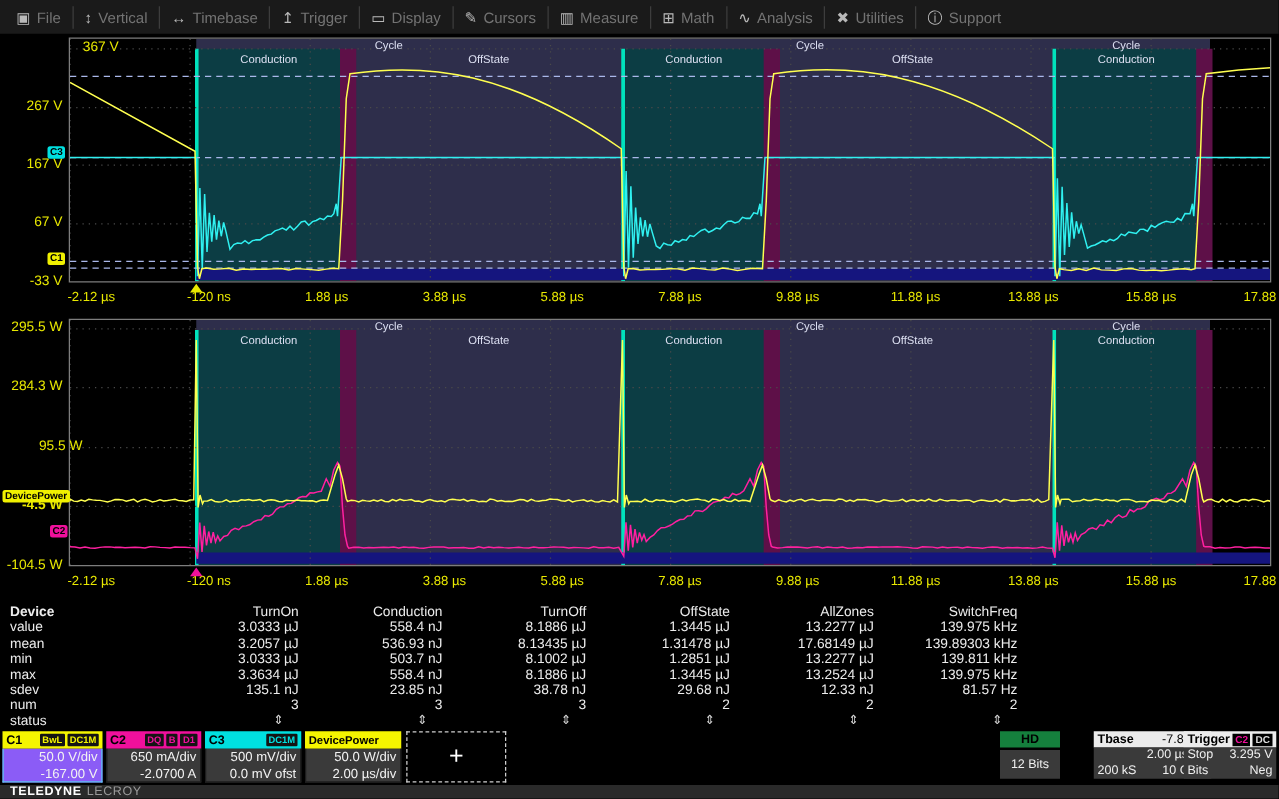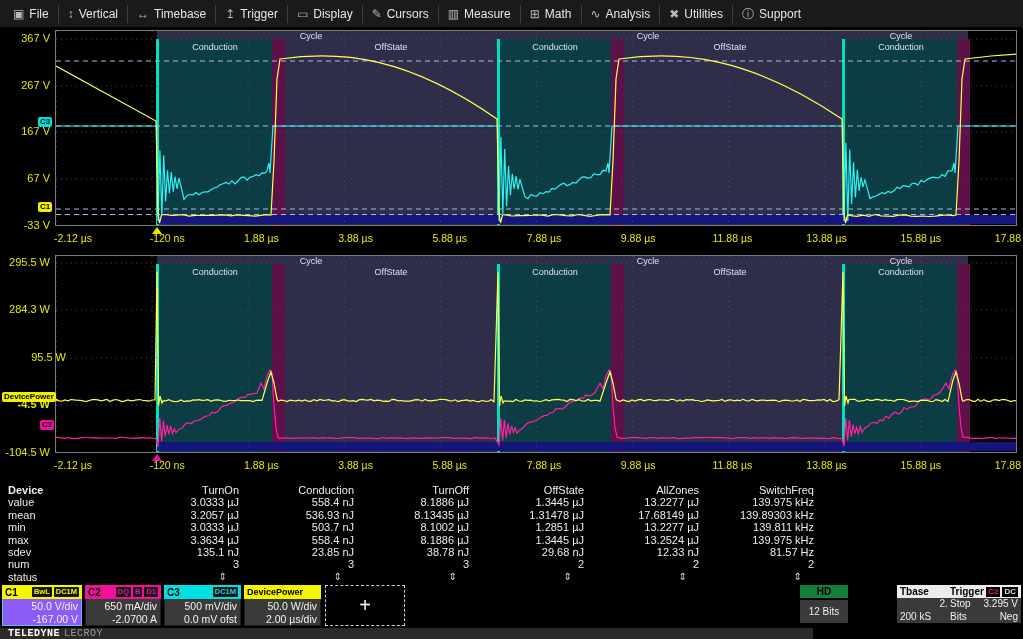--- a/index.html
+++ b/index.html
@@ -3,21 +3,21 @@
 <meta charset="utf-8">
 <style>
   html,body{margin:0;padding:0;background:#000;}
   body{width:1023px;height:639px;overflow:hidden;position:relative;
        font-family:"Liberation Sans",sans-serif;}
   
   .menubar{position:absolute;left:0;top:0;width:1023px;height:27px;background:#1a1a1a;
            display:flex;align-items:center;padding-left:4px;box-sizing:border-box;}
   .menu-item{display:flex;align-items:center;gap:5px;padding:0 9px;height:100%;cursor:default;}
   .mi-icon{color:#b9b9b9;font-size:12px;line-height:12px;}
-  .mi-label{color:#e5e5e5;font-size:12px;}
+  .mi-label{color:#737373;font-size:12px;}
   .menu-sep{width:1px;height:18px;background:#3d3d3d;}
   
   .grid-block{position:absolute;left:0;width:1023px;}
   #grid1{top:30px;height:196px;} #grid2{top:255px;height:198px;}
   .ylab{position:absolute;left:0;width:50px;text-align:right;color:#e8e800;font-size:11px;line-height:12px;}
   .plot{position:absolute;left:55px;top:0;width:962px;height:100%;background:#000;
         border:1px solid #7d7d7d;box-sizing:border-box;overflow:hidden;}
   .zone{position:absolute;}
   .cycle-zone{left:101px;width:811px;top:0;bottom:0;background:#2e2e4b;}
   .cond-zone{top:8px;bottom:0;background:#0c3d44;}
@@ -58,22 +58,22 @@
   .acqbox{position:absolute;top:0;box-sizing:border-box;font-size:10px;color:#efefef;}
   .hd-top{height:13px;background:#00c832;color:#000;font-weight:bold;text-align:center;font-size:10px;line-height:13px;}
   .hd-bot{margin-top:2px;height:23px;background:#3a3a3a;text-align:center;line-height:23px;}
   .wbox-head{height:13px;background:#ececec;color:#000;display:flex;align-items:center;
              justify-content:space-between;padding:0 3px;font-size:10px;}
   .wbox-head .wtitle{font-weight:bold;}
   .wbox-body{background:#3a3a3a;padding:0 3px;height:25px;}
   .wrow{display:flex;justify-content:space-between;line-height:12.5px;}
   .tbadge{font-size:8px;font-weight:bold;background:#000;padding:0 2px;line-height:10px;}
   
-  .logobar{position:absolute;left:0;top:628px;width:813px;height:11px;background:#2a2a2a;
-           color:#fff;font-size:10px;line-height:11px;padding-left:8px;box-sizing:border-box;font-family:Liberation Mono, monospace;}
+  .logobar{position:absolute;left:0;top:628px;width:1023px;height:11px;background:#2a2a2a;
+           color:#fff;font-size:10px;line-height:11px;padding-left:8px;box-sizing:border-box;}
   .brand{font-weight:bold;letter-spacing:.5px;}
   .brand-sub{color:#9a9a9a;margin-left:4px;letter-spacing:.5px;}
 </style>
 </head>
 <body>
 
 <div id="app">
   <div class="menubar" id="menubar">
       <div class="menu-item">
         <span class="mi-icon">▣</span>
@@ -170,21 +170,21 @@
         </svg>
         <span class="zlab zl-top" style="left: 255px;">Cycle</span>
         <span class="zlab zl-top" style="left: 592px;">Cycle</span>
         <span class="zlab zl-top" style="left: 845px;">Cycle</span>
         <span class="zlab zl-mid" style="left: 159px;">Conduction</span>
         <span class="zlab zl-mid" style="left: 499px;">Conduction</span>
         <span class="zlab zl-mid" style="left: 845px;">Conduction</span>
         <span class="zlab zl-mid" style="left: 335px;">OffState</span>
         <span class="zlab zl-mid" style="left: 674px;">OffState</span>
       </div>
-  <span class="ylab" style="top: 2px;">367 V</span>
+  <span class="ylab" style="top: 2px; padding-left: 45px;">367 V</span>
       <span class="ylab" style="top: 49px;">267 V</span>
       <span class="ylab" style="top: 95px;">167 V</span>
       <span class="ylab" style="top: 142px;">67 V</span>
       <span class="ylab" style="top: 189px;">-33 V</span>
       <span class="chmark" style="top: 87px; left: 38px; background: rgb(0, 224, 224);">C3</span>
       <span class="chmark" style="top: 172px; left: 38px; background: rgb(240, 240, 0);">C1</span>
     </div>
   <div class="xaxis" id="xaxis1">
       <span class="xlab" style="left: 73px;">-2.12 µs</span>
       <span class="xlab" style="left: 167.2px;">-120 ns</span>
@@ -371,21 +371,21 @@
         <div class="chbody">
           <div>50.0 W/div</div>
           <div>2.00 µs/div</div>
         </div>
       </div>
       <div class="addbox">+</div>
       <div class="acqbox" style="left: 800px; width: 48px;">
         <div class="hd-top" style="background: #15803d;">HD</div>
         <div class="hd-bot">12 Bits</div>
       </div>
-      <div class="acqbox" style="left: 897px; width: 94px; text-align: right;">
+      <div class="acqbox" style="left: 875px; width: 94px; text-align: right;">
         <div class="wbox-head">
           <span class="wtitle">Tbase</span>
           <span>-7.88 µs</span>
         </div>
         <div class="wbox-body">
           <div class="wrow">
             <span></span>
             <span>2.00 µs/div</span>
           </div>
           <div class="wrow">

